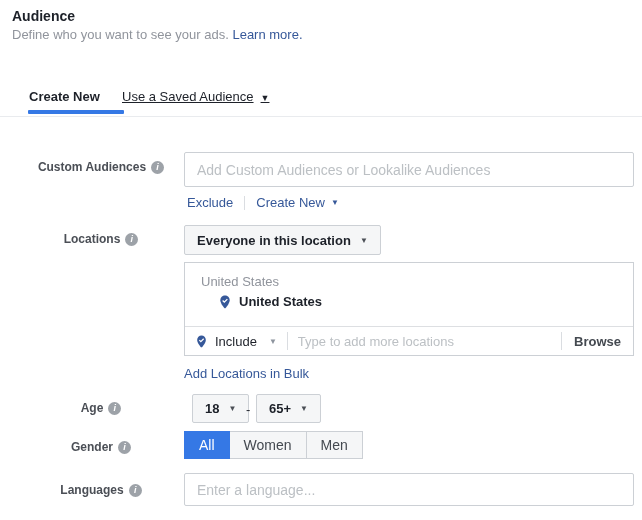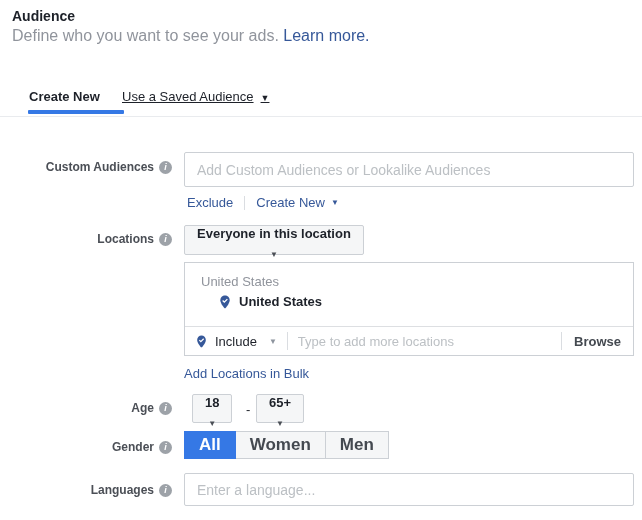--- a/index.html
+++ b/index.html
@@ -4,33 +4,33 @@
 <style>
   html,body { margin:0; padding:0; background:#fff; }
   .screen {
     position:relative; width:642px; height:520px; background:#ffffff;
     font-family:"Liberation Sans", sans-serif; color:#1d2129; overflow:hidden;
   }
   .abs { position:absolute; }
 
   
   .page-title { font-size:14px; font-weight:bold; color:#1d2129; }
-  .page-subtitle { font-size:16px; color:#90949c;text-align:right; }
+  .page-subtitle { font-size:13px; color:#90949c;text-align:right; }
   .link { color:#365899; text-decoration:none; cursor:pointer; }
 
   
   .tab { font-size:13px; color:#1d2129; cursor:pointer; white-space:nowrap; }
   .tab.active { font-weight:bold; }
   .tab .caret { font-size:9px; margin-left:7px; color:#1d2129; }
   .tab-underline { background:#3578e5; height:4px; border-radius:1px; }
   .tabbar-divider { background:#e9ebee; height:1px; }
 
   
   .field-label {
-    left:0; width:172px; display:flex; justify-content:flex-end; align-items:center;
+    left:15px; width:172px; display:flex; justify-content:center; align-items:center;
     gap:5px; font-size:12px; font-weight:bold; color:#4b4f56; white-space:nowrap;
   }
   .info-icon {
     width:13px; height:13px; border-radius:50%; background:#9da2a8; color:#fff;
     font-size:9px; font-weight:bold; font-style:italic; line-height:13px;
     text-align:center; display:inline-block; flex:0 0 13px; cursor:pointer;
   }
 
   
   .text-input {
@@ -38,21 +38,21 @@
     font-family:"Liberation Sans", sans-serif; font-size:14px; color:#1d2129;
     padding:0 12px; background:#fff; outline:none;
   }
   .text-input::placeholder { color:#bcc0c4; opacity:1; }
 
   
   .select-btn {
     box-sizing:border-box; display:inline-flex; align-items:center; gap:9px;
     background:#f5f6f7; border:1px solid #ccd0d5; border-radius:2px;
     font-size:13px; font-weight:bold; color:#1d2129; padding:0 12px; height:30px;
-    cursor:pointer; white-space:nowrap;flex-direction:column;
+    cursor:pointer; white-space:nowrap;
   }
   .select-btn .caret { font-size:8px; color:#4b4f56; }
 
   
   .links-row { display:flex; align-items:center; font-size:13px; }
   .links-row .caret { font-size:8px; color:#365899; margin-left:6px; }
   .v-sep { width:1px; height:14px; background:#dadde1; margin:0 11px; }
 
   
   .loc-box { box-sizing:border-box; border:1px solid #ccd0d5; background:#fff; }
@@ -69,21 +69,21 @@
   .loc-add-input::placeholder { color:#bcc0c4; opacity:1; }
   .browse-btn { font-size:13px; font-weight:bold; color:#444950; padding:0 12px; cursor:pointer; white-space:nowrap; }
 
   
   .age-sep { font-size:13px; color:#1d2129; }
 
   
   .segmented { display:inline-flex; }
   .segment {
     box-sizing:border-box; height:28px; display:inline-flex; align-items:center;
-    padding:8px 14px; font-size:17px; font-weight:bold; color:#444950;
+    padding:8px 14px; font-size:14px; font-weight:normal; color:#444950;
     background:#f5f6f7; border:1px solid #ccd0d5; margin-left:-1px; cursor:pointer;
   }
   .segment:first-child { margin-left:0; }
   .segment.active { background:#3578e5; border-color:#3578e5; color:#fff; position:relative; z-index:1; }
 
   .pin-icon { flex:0 0 auto; display:inline-block; }
   .body-text { font-size:13px; }
 </style>
 </head>
 <body>

